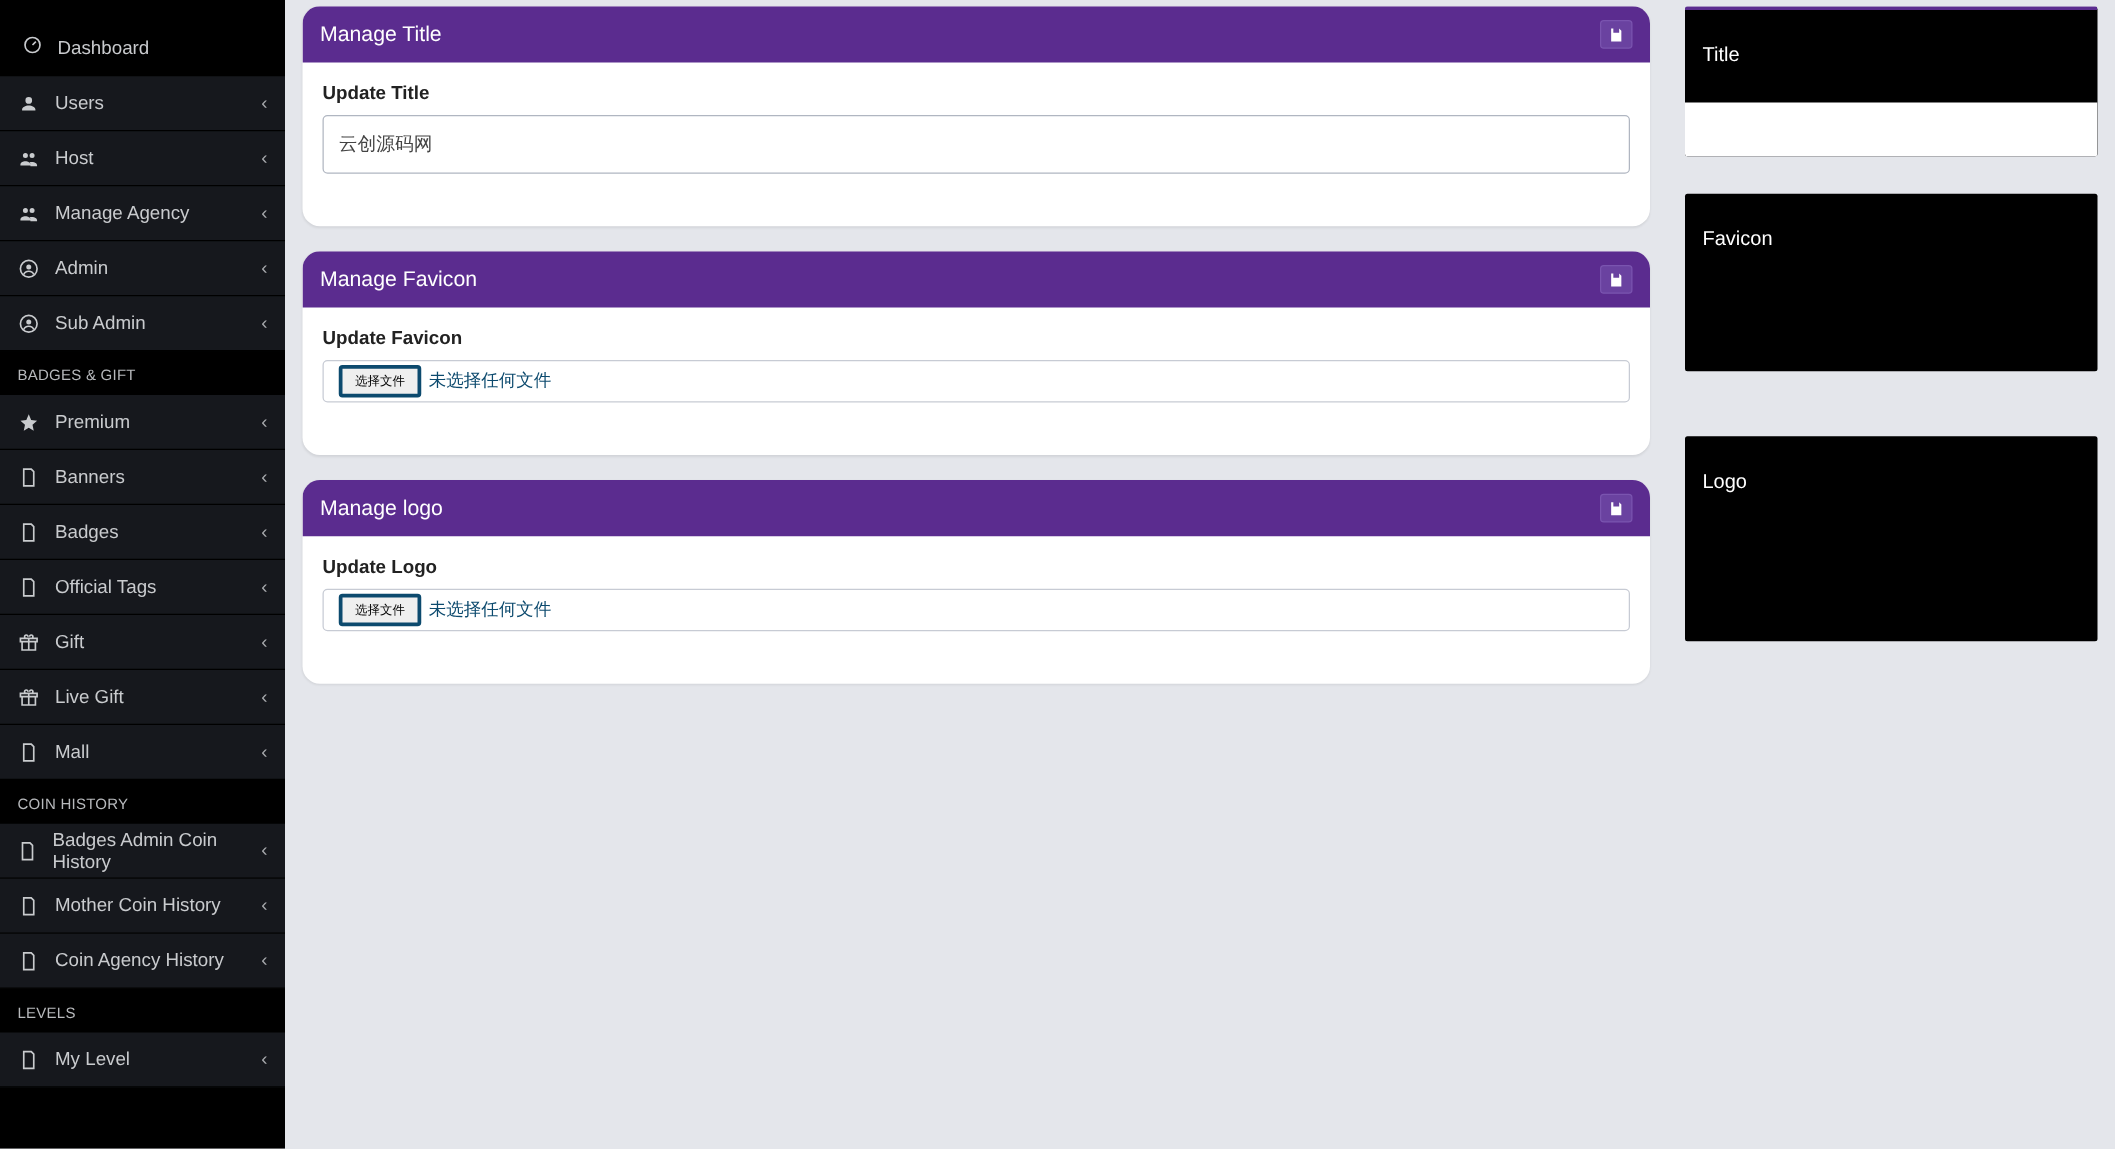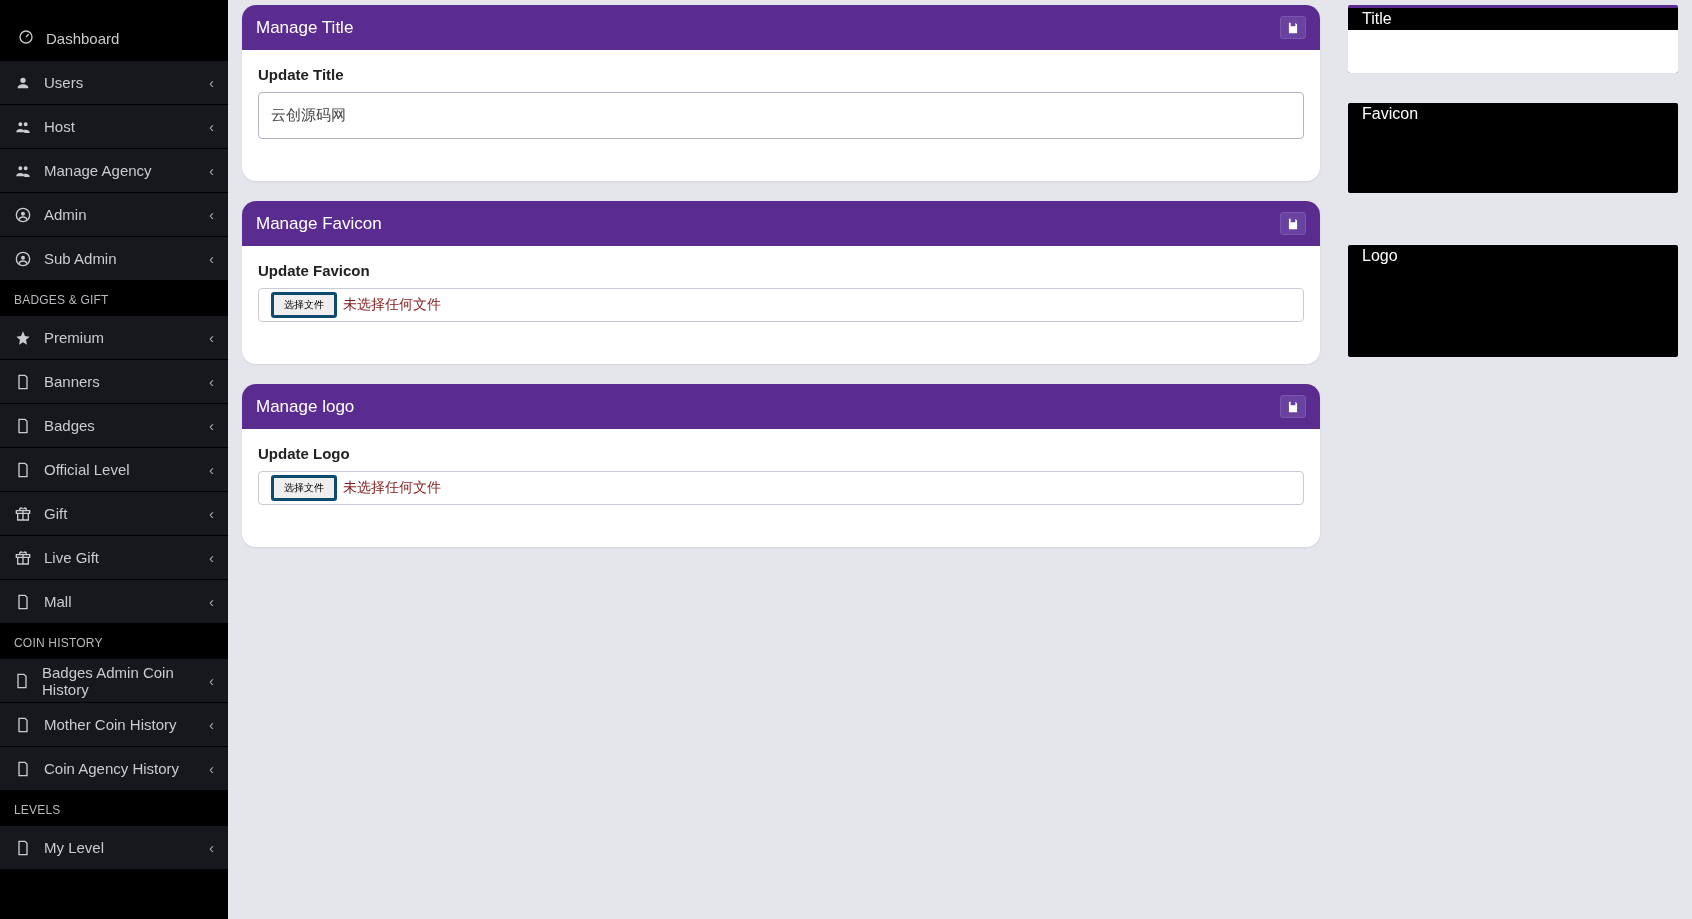--- a/index.html
+++ b/index.html
@@ -24,24 +24,24 @@
 .card-header { background: #5b2c8f; color: #fff; display: flex; align-items: center; padding: 11px 14px; font-size: 17px; font-weight: 400; }
 .card-header .save-btn { margin-left: auto; background: #6a42a0; border: 1px solid #7a54af; border-radius: 3px; width: 26px; height: 23px; display: flex; align-items: center; justify-content: center; cursor: pointer; }
 .card-header .save-btn svg { width: 14px; height: 14px; fill: #fff; }
 .card-body { padding: 16px 16px 22px; }
 .card-body-tall { padding: 16px 16px 42px; }
 
 .form-label { font-weight: 700; color: #222; font-size: 15px; display: block; margin-bottom: 9px; }
 .text-input { width: 100%; height: 47px; border: 1px solid #b0b6c1; border-radius: 4px; padding: 0 12px; font-size: 15px; color: #444; }
 .file-row { border: 1px solid #c7cbd4; border-radius: 4px; display: flex; align-items: center; height: 34px; padding: 0 12px; gap: 6px; }
 .file-btn { background: #efefef; border: 3px solid #0c4a6e; border-radius: 3px; padding: 3px 10px; font-size: 10px; cursor: pointer; font-family: inherit; }
-.file-text { font-size: 14px; color: #7f1d1d; }
+.file-text { font-size: 14px; color: #0c4a6e; }
 
 .preview { background: #000; color: #fff; border-radius: 2px; overflow: hidden; }
-.preview-head { padding: 2px 14px; font-size: 16px; }
+.preview-head { padding: 28px 14px; font-size: 16px; }
 .preview-body-title { height: 43px; background: #fff; }
 .preview-body { height: 68px; }
 .preview.title-preview { border-top: 3px solid #5b2c8f; background: #000; }
 
 </style>
 </head>
 <body>
 
 <nav class="sidebar">
   <div class="sidebar-top"></div>
@@ -133,21 +133,21 @@
       </span>
     <span>Badges</span>
     <span class="chev">‹</span>
   </div>
   <div class="nav-item">
     <span class="icon-slot">
         <svg viewBox="0 0 24 24">
           <path d="M6 2h9l3 3v17H6z" fill="none" stroke="#c9cbce" stroke-width="2"></path>
         </svg>
       </span>
-    <span>Official Level</span>
+    <span>Official Tags</span>
     <span class="chev">‹</span>
   </div>
   <div class="nav-item">
     <span class="icon-slot">
         <svg viewBox="0 0 24 24">
           <path d="M4 11h16v10H4z M2 7h20v4H2z M12 7v14 M9 7a2 2 0 1 1 2-2 M15 7a2 2 0 1 0-2-2" fill="none" stroke="#c9cbce" stroke-width="2"></path>
         </svg>
       </span>
     <span>Gift</span>
     <span class="chev">‹</span>

